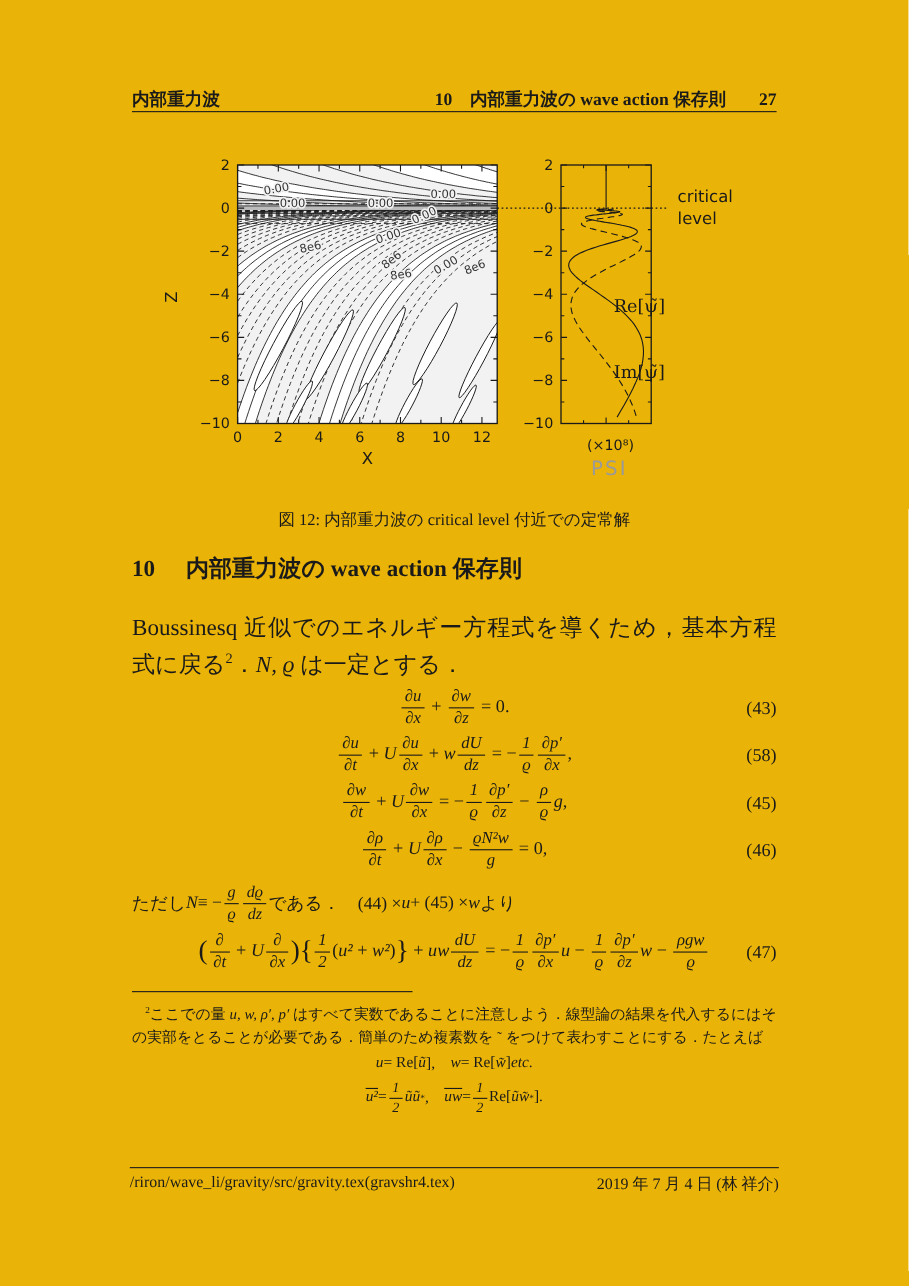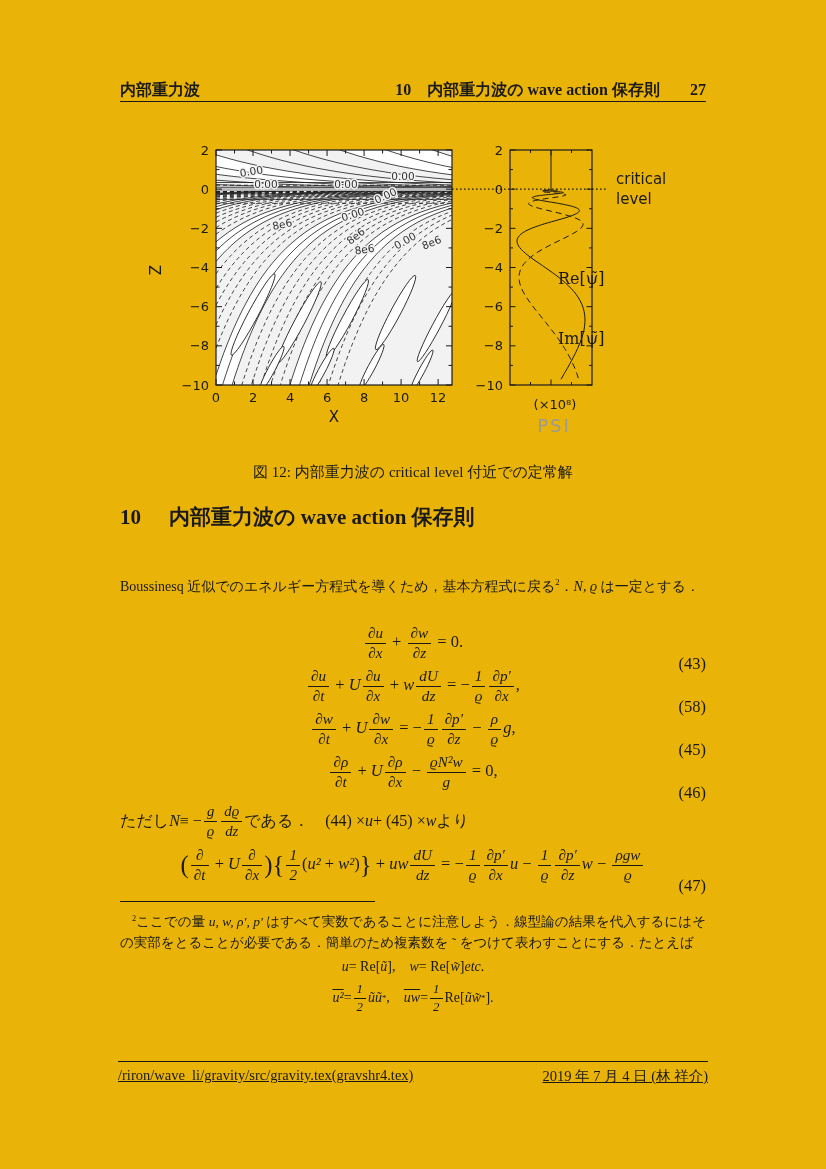--- a/index.html
+++ b/index.html
@@ -10,39 +10,39 @@
            font-weight:bold;font-size:16px;}
   .runhead .rh-title{margin-left:auto;}
   .runhead .rh-page{margin-left:30px;text-align:center;}
   .rule{position:absolute;border-top:1.4px solid #1a1a1a;height:0;}
   
   .figure{position:absolute;left:140px;top:142px;width:560px;height:300px;}
   .figcaption{position:absolute;left:120px;top:463px;width:586px;text-align:center;font-size:15px;}
   
   .sechead{position:absolute;left:120px;top:503px;width:586px;font-size:21px;font-weight:bold;}
   .sechead .gap{display:inline-block;width:28px;}
-  .para{position:absolute;left:120px;top:568px;width:586px;font-size:14px;line-height:28.5px;text-align:justify;}
+  .para{position:absolute;left:120px;top:556px;width:586px;font-size:21px;line-height:28.5px;text-align:justify;}
   
   .frac{display:inline-block;vertical-align:middle;text-align:center;margin:0 2px;font-size:0.92em;}
   .frac .num,.frac .den{display:block;line-height:1.25;padding:0 3px;}
   .frac .den{border-top:1px solid #1a1a1a;}
   .mi{font-style:italic;}
   .mov{font-style:italic;text-decoration:overline;}
   .mbig{font-size:1.5em;vertical-align:middle;line-height:1;}
   sup.msup{font-size:0.62em;}
   .eqblock{position:absolute;left:120px;width:586px;}
   .eqrow{position:relative;height:43px;display:flex;align-items:center;justify-content:center;font-size:16.5px;}
-  .eqrow .eqno{position:absolute;right:0;top:50%;transform:translateY(-50%);margin-top:20px;}
+  .eqrow .eqno{position:absolute;right:0;top:50%;transform:translateY(-50%);}
   .inlinemath{position:absolute;left:120px;width:586px;display:flex;align-items:center;font-size:16px;}
   
   .fnrule{position:absolute;left:120px;top:901px;width:255px;border-top:1px solid #1a1a1a;height:0;}
   .fntext{position:absolute;left:120px;top:907px;width:586px;font-size:13.5px;line-height:21.5px;text-align:justify;}
   .fntext .lead{display:inline-block;width:12px;}
   .fneq{position:absolute;left:120px;width:586px;display:flex;justify-content:center;align-items:center;font-size:14px;}
-  .footer{position:absolute;left:118px;right:118px;top:1067px;display:flex;justify-content:space-between;font-size:14.5px;text-decoration:underline;}
+  .footer{position:absolute;left:118px;right:118px;top:1067px;display:flex;justify-content:space-between;font-size:14.5px;}
 </style>
 </head>
 <body>
 
 <div class="page">
 
   <div class="runhead">
     <span>内部重力波</span>
     <span class="rh-title">10　内部重力波の wave action 保存則</span>
     <span class="rh-page">27</span>

